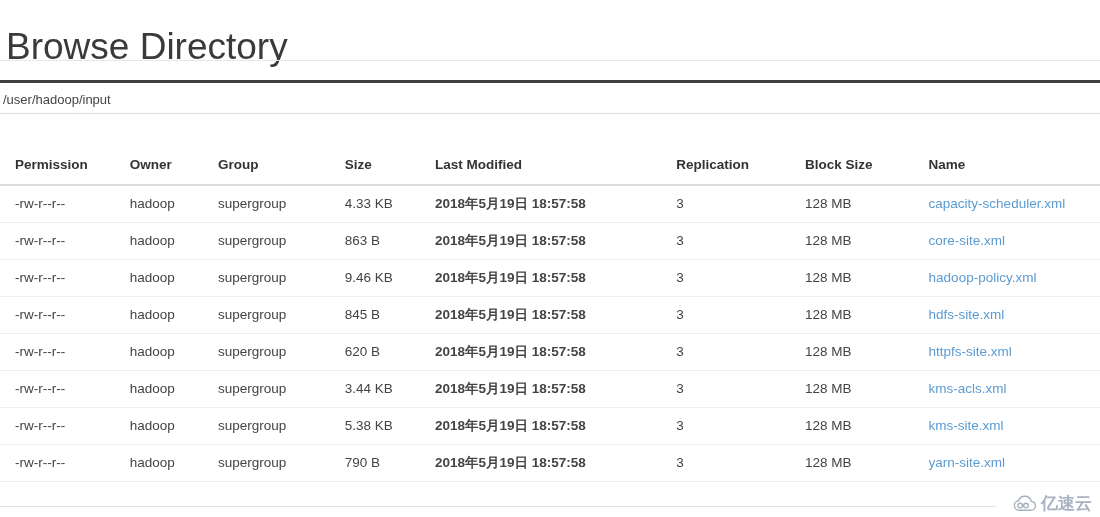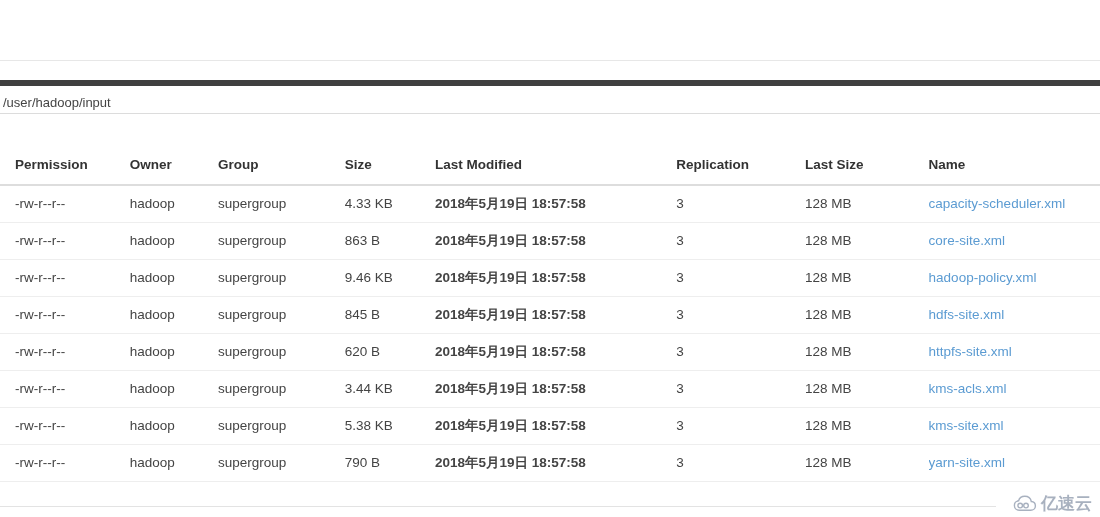--- a/index.html
+++ b/index.html
@@ -44,21 +44,21 @@
     background: #e7e7e7;
   }
 
   
   .path-bar {
     position: absolute;
     left: 0;
     top: 80px;
     width: 1100px;
     height: 34px;
-    border-top: 6px solid #404040;
+    border-top: 3px solid #404040;
     border-bottom: 1px solid #dcdcdc;
     background: #ffffff;
   }
   .path-text {
     position: absolute;
     left: 3px;
     top: 8px;
     font-size: 13px;
     line-height: 17px;
     color: #444444;
@@ -153,37 +153,38 @@
     letter-spacing: 0px;
     font-family: "DejaVu Sans", "Liberation Sans", sans-serif;
     line-height: 19px;
   }
 </style>
 </head>
 <body>
 
 <div id="app">
 
+  <h1 class="page-title">Browse Directory</h1>
 
   <div class="title-rule"></div>
 
   <div class="path-bar">
     <span class="path-text">/user/hadoop/input</span>
   </div>
 
   <table class="file-table">
     <thead>
       <tr>
         <th class="col-perm">Permission</th>
         <th class="col-owner">Owner</th>
         <th class="col-group">Group</th>
         <th class="col-size">Size</th>
         <th class="col-mod">Last Modified</th>
         <th class="col-repl">Replication</th>
-        <th class="col-block">Last Size</th>
+        <th class="col-block">Block Size</th>
         <th class="col-name">Name</th>
       </tr>
     </thead>
     <tbody id="table-body">
         <tr>
           <td class="col-perm">-rw-r--r--</td>
           <td class="col-owner">hadoop</td>
           <td class="col-group">supergroup</td>
           <td class="col-size">4.33 KB</td>
           <td class="col-mod">2018年5月19日 18:57:58</td>

